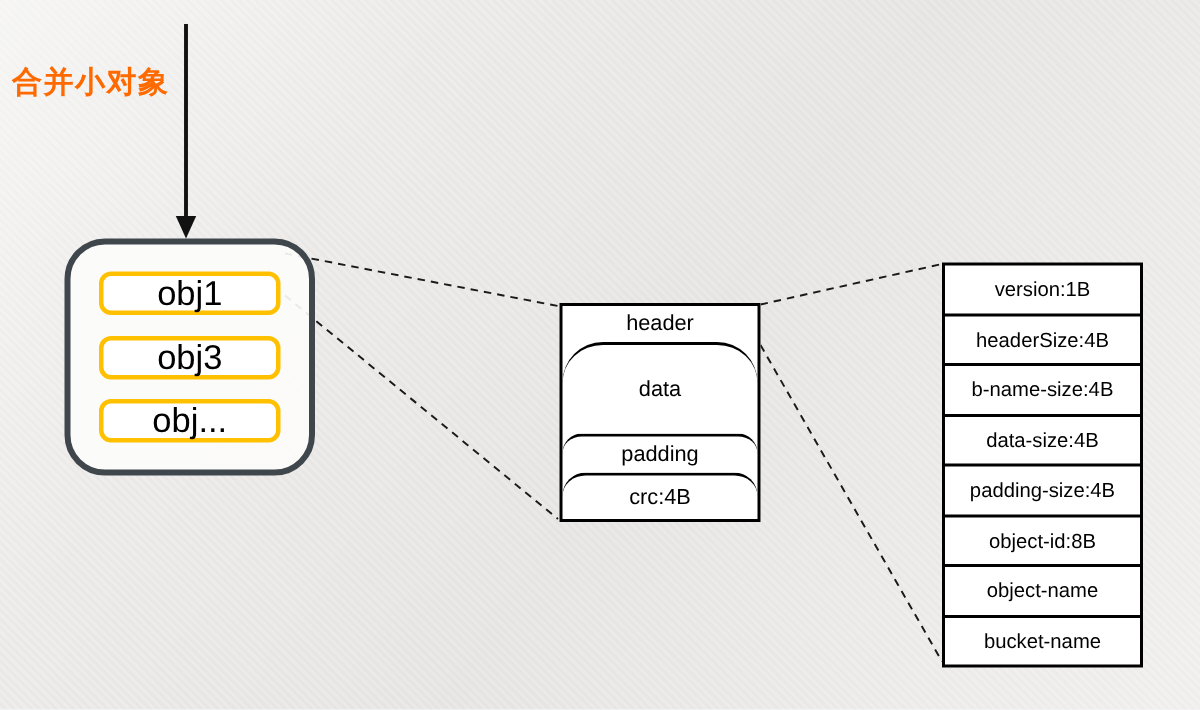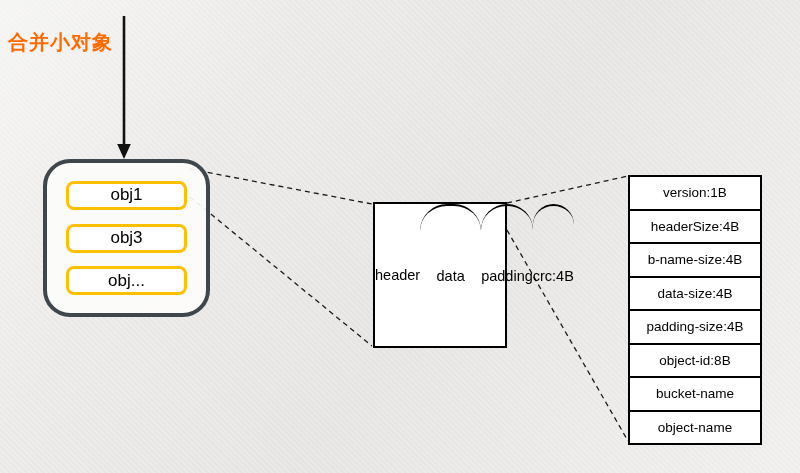--- a/index.html
+++ b/index.html
@@ -17,48 +17,48 @@
     position:relative;width:800px;height:473px;
     background:
       linear-gradient(125deg, rgba(255,255,255,.55) 0%, rgba(255,255,255,0) 28%, rgba(0,0,0,.018) 55%, rgba(255,255,255,.25) 100%),
       repeating-linear-gradient(45deg, rgba(255,255,255,.12) 0 2px, rgba(0,0,0,.012) 2px 4px),
       var(--canvas-bg);
   }
 
   svg.connector-layer{position:absolute;left:0;top:0;width:800px;height:473px;pointer-events:none;}
 
   .title{
-    position:absolute;left:8px;top:29px;
+    position:absolute;left:8px;top:41px;
     font-size:20px;font-weight:bold;color:var(--accent);
     letter-spacing:1px;
   }
 
   
   .obj-container{
     position:absolute;left:43px;top:159px;width:167px;height:158px;
     border:4px solid var(--container-border);
     border-radius:27px;
     background:rgba(252,252,251,.92);
     display:flex;flex-direction:column;justify-content:space-evenly;align-items:center;
     padding:4px 0;
   }
   .obj-box{
     width:121px;height:29px;
     border:3px solid var(--gold);
     border-radius:8px;
     background:#ffffff;
     display:flex;align-items:center;justify-content:center;
-    font-size:17px;color:#000;
+    font-size:23px;color:#000;
   }
 
   
   .merged-box{
     position:absolute;left:373px;top:202px;width:134px;height:146px;
     border:2.5px solid #000;background:#fff;
-    display:flex;
+    display:flex;flex-direction:column;
   }
   .m-row{
     display:flex;align-items:center;justify-content:center;
     font-size:14.5px;color:#000;
   }
   .m-row + .m-row{border-top:2.5px solid #000;border-radius:27px;}
   .m-row.h-header{flex:0 0 24px;}
   .m-row.h-data{flex:0 0 61px;}
   .m-row.h-padding{flex:0 0 26px;}
   .m-row.h-crc{flex:1 1 auto;}
@@ -110,17 +110,17 @@
     <div class="m-row h-crc">crc:4B</div>
   </div>
 
   <div class="header-box">
     <div class="h-row">version:1B</div>
     <div class="h-row">headerSize:4B</div>
     <div class="h-row">b-name-size:4B</div>
     <div class="h-row">data-size:4B</div>
     <div class="h-row">padding-size:4B</div>
     <div class="h-row">object-id:8B</div>
+    <div class="h-row">object-name</div>
     <div class="h-row">bucket-name</div>
-    <div class="h-row">object-name</div>
   </div>
 
 </div>
 
 </body></html>

